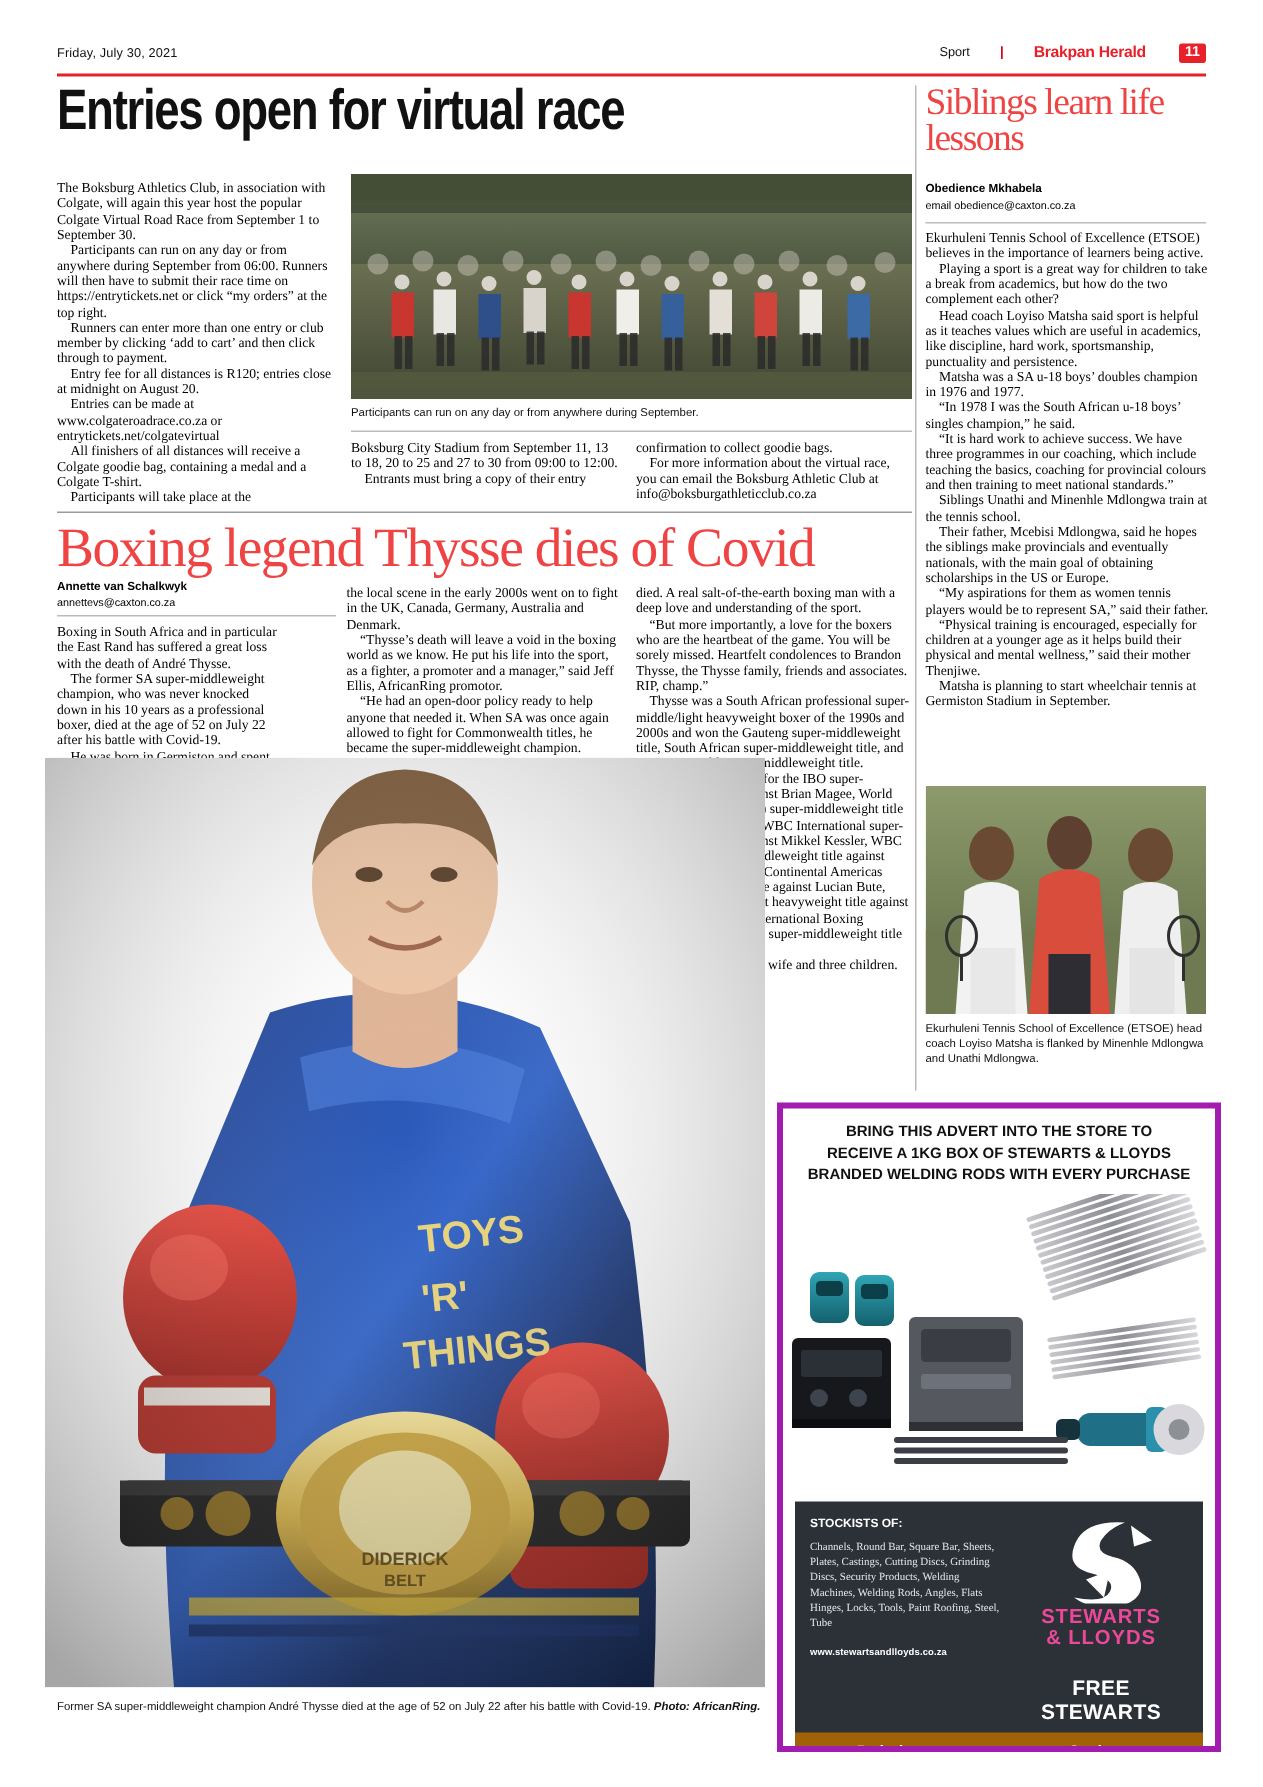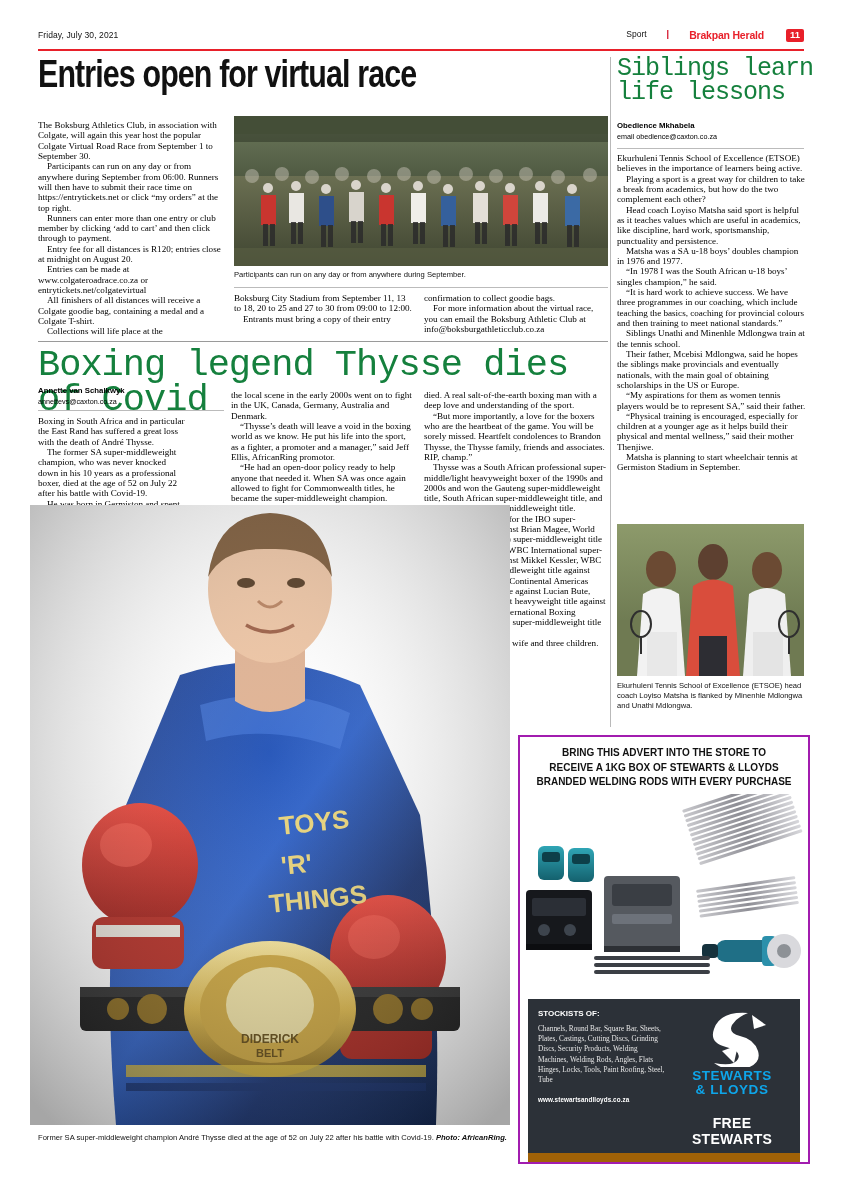--- a/index.html
+++ b/index.html
@@ -28,22 +28,22 @@
   }
   .rule-red{position:absolute;left:38px;top:49px;width:766px;height:2.2px;background:#e8202a;}
 
   
   .hl-condensed{
     font-family:"Liberation Sans",sans-serif;font-weight:bold;
     letter-spacing:-1.1px;line-height:.92;color:#111;
     transform:scaleX(.80);transform-origin:left top;
   }
   .hl-plain{
-    font-family:Liberation Mono, monospace;font-weight:normal;
-    letter-spacing:-1px;line-height:.95;color:#15803d;
+    font-family:Liberation Serif, serif;font-weight:normal;
+    letter-spacing:-1px;line-height:.95;color:#ef4444;
   }
   .byline-name{font-family:"Liberation Sans",sans-serif;font-weight:bold;font-size:7.8px;line-height:1.35;}
   .byline-mail{font-family:"Liberation Sans",sans-serif;font-size:7.2px;line-height:1.35;}
   .body-col p{
     margin:0;font-size:9.1px;line-height:1.135;text-align:left;
     hyphens:none;
   }
   .body-col p+p{text-indent:9px;}
   .caption{
     font-family:"Liberation Sans",sans-serif;font-size:7.6px;line-height:1.3;color:#111;
@@ -75,31 +75,31 @@
   .a2-byline{position:absolute;left:38px;top:386px;width:180px;}
   .a2-bylinerule{position:absolute;left:38px;top:410px;width:186px;}
   .a2-c1{position:absolute;left:38px;top:416px;width:150px;}
   .a2-c2{position:absolute;left:231px;top:390px;width:183px;}
   .a2-c2b{position:absolute;left:231px;top:545px;width:183px;}
   .a2-c3{position:absolute;left:424px;top:390px;width:184px;}
   .a2-photo{position:absolute;left:30px;top:505px;width:480px;height:620px;overflow:hidden;}
   .a2-cap{position:absolute;left:38px;top:1133px;width:470px;}
 
   
-  .ad{position:absolute;left:518px;top:735px;width:288px;height:425px;border:2px solid #a21caf;background:#fff;overflow:hidden;}
+  .ad{position:absolute;left:518px;top:735px;width:288px;height:425px;border:4px solid #a21caf;background:#fff;overflow:hidden;}
   .ad-head{
     font-family:"Liberation Sans",sans-serif;font-weight:bold;font-size:10px;
     line-height:1.45;text-align:center;color:#111;padding:9px 8px 4px 8px;
   }
   .ad-art{position:relative;height:205px;background:#fff;overflow:hidden;}
   .ad-dark{position:absolute;left:8px;right:8px;bottom:8px;top:auto;background:#2c3138;}
   .ad-stock-title{font-family:"Liberation Sans",sans-serif;font-weight:bold;font-size:8px;color:#fff;}
   .ad-stock-body{font-family:Liberation Serif, serif;font-size:7.3px;line-height:1.42;color:#e6e6e6;}
   .ad-web{font-family:"Liberation Sans",sans-serif;font-weight:bold;font-size:6.3px;color:#fff;letter-spacing:.1px;}
-  .ad-logo-txt{font-family:"Liberation Sans",sans-serif;font-weight:bold;font-size:13.5px;color:#0ea5e9;letter-spacing:.6px;line-height:1.05;text-align:left;}
+  .ad-logo-txt{font-family:"Liberation Sans",sans-serif;font-weight:bold;font-size:13.5px;color:#ec4899;letter-spacing:.6px;line-height:1.05;text-align:left;}
   .ad-free{font-family:"Liberation Sans",sans-serif;font-weight:bold;font-size:14px;color:#fff;text-align:center;letter-spacing:.3px;}
   .ad-foot{background:#a16207;display:flex;}
   .ad-foot>div{flex:1;text-align:center;padding:7px 0 8px 0;}
   .ad-foot .city{font-family:"Liberation Sans",sans-serif;font-weight:bold;font-size:11px;color:#fff;letter-spacing:.3px;}
   .ad-foot .tel{font-family:"Liberation Sans",sans-serif;font-weight:bold;font-size:9.5px;color:#fff;letter-spacing:.2px;margin-top:2px;}
 
   
   .ph{width:100%;height:100%;}
 </style>
 </head>
@@ -120,21 +120,21 @@
 
   <div class="a1-head hl-condensed">Entries open for virtual race</div>
 
   <div class="a1-c1 body-col">
     <p>The Boksburg Athletics Club, in association with Colgate, will again this year host the popular Colgate Virtual Road Race from September 1 to September 30.</p>
     <p>Participants can run on any day or from anywhere during September from 06:00. Runners will then have to submit their race time on https://entrytickets.net or click “my orders” at the top right.</p>
     <p>Runners can enter more than one entry or club member by clicking ‘add to cart’ and then click through to payment.</p>
     <p>Entry fee for all distances is R120; entries close at midnight on August 20.</p>
     <p>Entries can be made at www.colgateroadrace.co.za or entrytickets.net/colgatevirtual</p>
     <p>All finishers of all distances will receive a Colgate goodie bag, containing a medal and a Colgate T-shirt.</p>
-    <p>Collections will life place at the</p>
+    <p>Participants will take place at the</p>
   </div>
 
   <div class="a1-photo">
     <svg class="ph" viewBox="0 0 374 150" preserveAspectRatio="none">
       <defs>
         <linearGradient id="skyG" x1="0" y1="0" x2="0" y2="1">
           <stop offset="0" stop-color="#6e7a5c"></stop>
             <stop offset="1" stop-color="#4d5740"></stop>
         </linearGradient>
         <linearGradient id="grndG" x1="0" y1="0" x2="0" y2="1">

